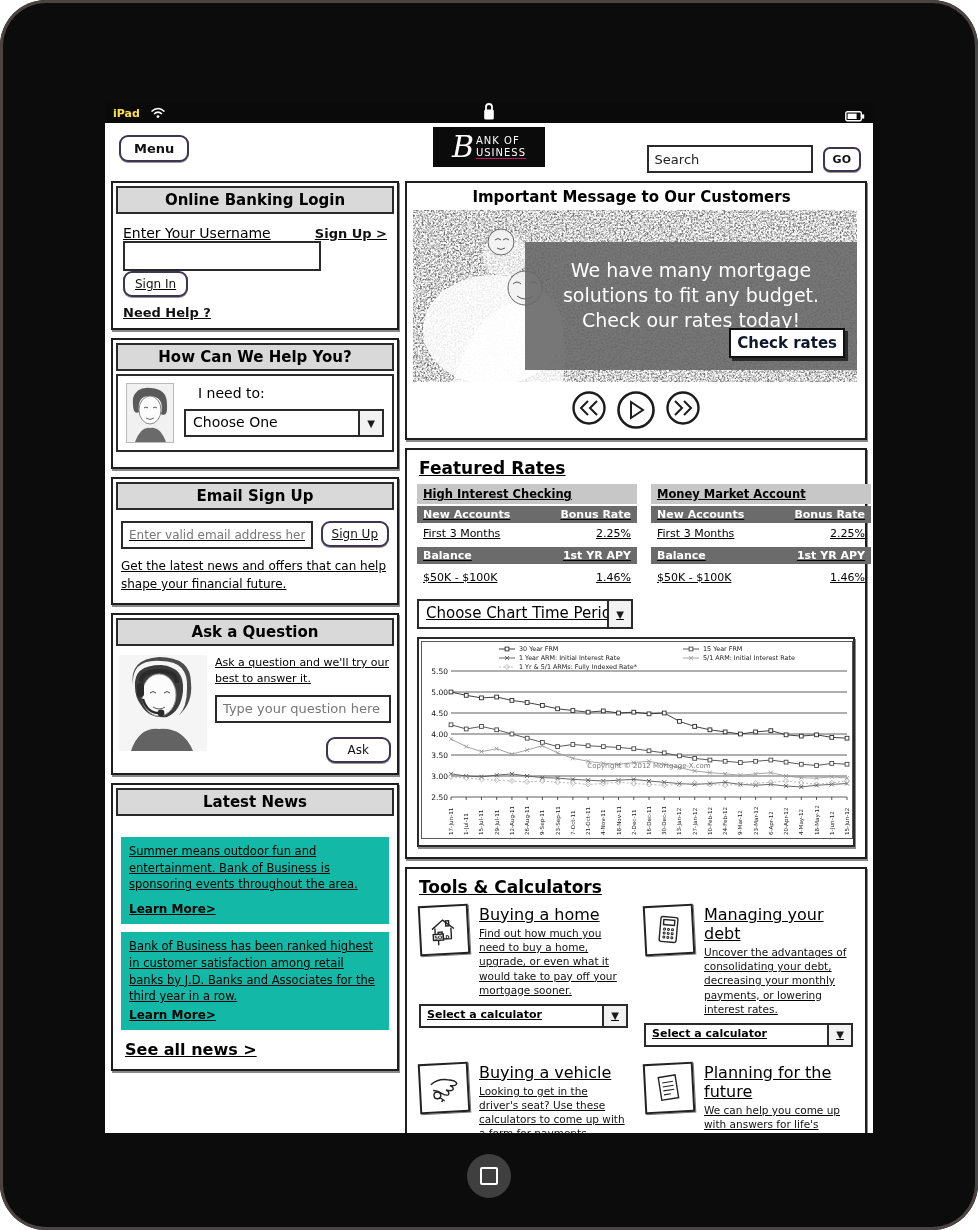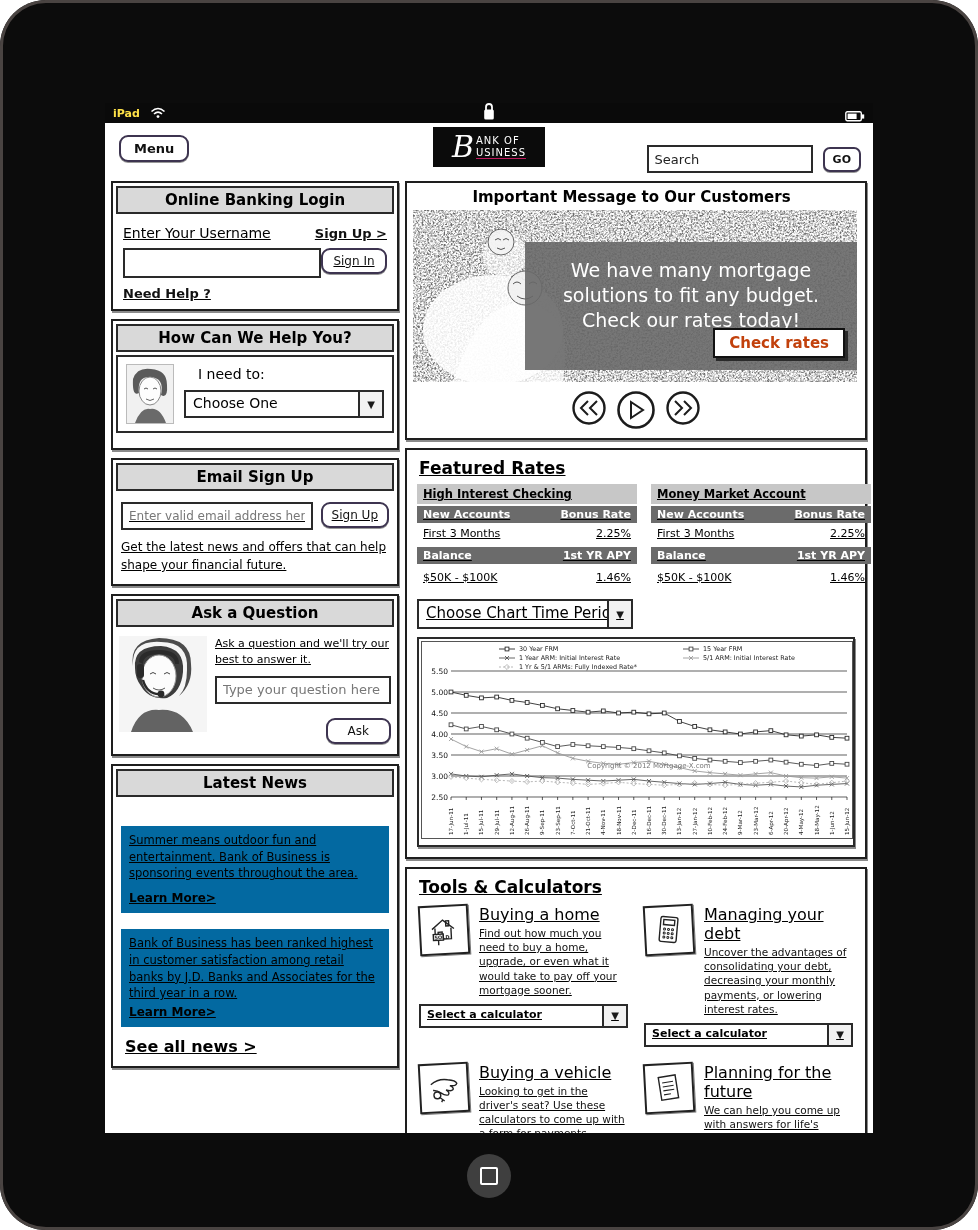--- a/index.html
+++ b/index.html
@@ -42,31 +42,31 @@
   .wf-input::placeholder{color:#777;opacity:1;}
   .wf-select{display:flex;align-items:stretch;border:2px solid #2a2a2a;background:#fff;height:24px;cursor:pointer;}
   .wf-select .sel-text{flex:1;font-size:13px;padding:3px 7px;white-space:nowrap;overflow:hidden;}
   .wf-select .sel-arrow{width:22px;border-left:2px solid #2a2a2a;display:flex;align-items:center;
     justify-content:center;font-size:10px;color:#1a1a1a;background:#f2f2f2;}
   .row{display:flex;align-items:center;}
   .sb-label{font-size:14px;}
   .bold-link{font-weight:bold;font-size:13px;color:#111;cursor:pointer;}
   .photo{background:#f3f3f3;border:1px solid #bbb;flex:0 0 auto;}
   
-  .news-item{background:#0369a1;padding:6px 8px;font-size:11.5px;line-height:1.45;margin:16px 2px 8px 2px;}
+  .news-item{background:#14b8a6;padding:6px 8px;font-size:11.5px;line-height:1.45;margin:8px 2px 8px 2px;}
   .news-link{font-weight:bold;font-size:12px;margin-top:8px;cursor:pointer;}
   .see-all{font-weight:bold;font-size:16px;padding:2px 4px 6px 6px;cursor:pointer;}
   
   .banner-title{text-align:center;font-weight:bold;font-size:15px;padding:5px 9px 4px 0;}
   .banner-photo{position:relative;margin:0 8px 6px 6px;height:172px;background:#fdfdfd;overflow:hidden;}
   .banner-overlay{position:absolute;right:0;top:32px;width:332px;height:128px;
     background:rgba(104,104,104,0.9);color:#fff;text-align:center;padding-top:16px;box-sizing:border-box;}
   .banner-overlay .msg{font-size:19px;line-height:1.32;}
-  .check-rates{position:absolute;right:12px;bottom:12px;background:#fff;color:#c2410c;border:2px solid #111;
-    font-weight:bold;font-size:15px;padding:4px 14px;box-shadow:3px 3px 0 #2a2a2a;cursor:pointer;}
+  .check-rates{position:absolute;right:12px;bottom:12px;background:#fff;color:#0f172a;border:2px solid #111;
+    font-weight:bold;font-size:15px;padding:4px 6px;box-shadow:3px 3px 0 #2a2a2a;cursor:pointer;}
   .carousel{display:flex;justify-content:center;gap:9px;padding:2px 0 8px 0;}
   .car-btn{cursor:pointer;line-height:0;}
   
   .section-title{font-weight:bold;font-size:17px;padding:4px 2px 6px 2px;}
   .rates-row{display:flex;justify-content:space-between;gap:14px;}
   .rate-table{width:220px;font-size:11px;flex:0 0 auto;}
   .rt-title{background:#c7c7c7;font-weight:bold;padding:3px 6px;font-size:11.5px;}
   .rt-head{background:#6b6b6b;color:#fff;font-weight:bold;display:flex;justify-content:space-between;
     padding:2px 6px;margin-top:2px;}
   .rt-row{display:flex;justify-content:space-between;padding:4px 6px 5px 6px;}
@@ -139,21 +139,21 @@
 
       <div class="sidebar">
 
         <div class="panel">
           <div class="panel-header">Online Banking Login</div>
           <div class="panel-body">
             <div class="row" style="justify-content:space-between;">
               <span class="sb-label">Enter Your Username</span>
               <span class="bold-link">Sign Up &gt;</span>
             </div>
-            <div class="row" style="justify-content:center;margin-top:7px;align-items:flex-start;">
+            <div class="row" style="justify-content:space-between;margin-top:0;align-items:flex-start;flex-direction:column;">
               <input class="wf-input" type="text" style="width: 182px; height: 18px;">
               <span class="wf-btn" style="font-size:12px;font-weight:normal;padding:4px 10px;">Sign In</span>
             </div>
             <div class="bold-link" style="margin-top:8px;">Need Help ?</div>
           </div>
         </div>
 
         <div class="panel">
           <div class="panel-header">How Can We Help You?</div>
           <div class="inner-box row" style="gap:10px;align-items:flex-start;">

